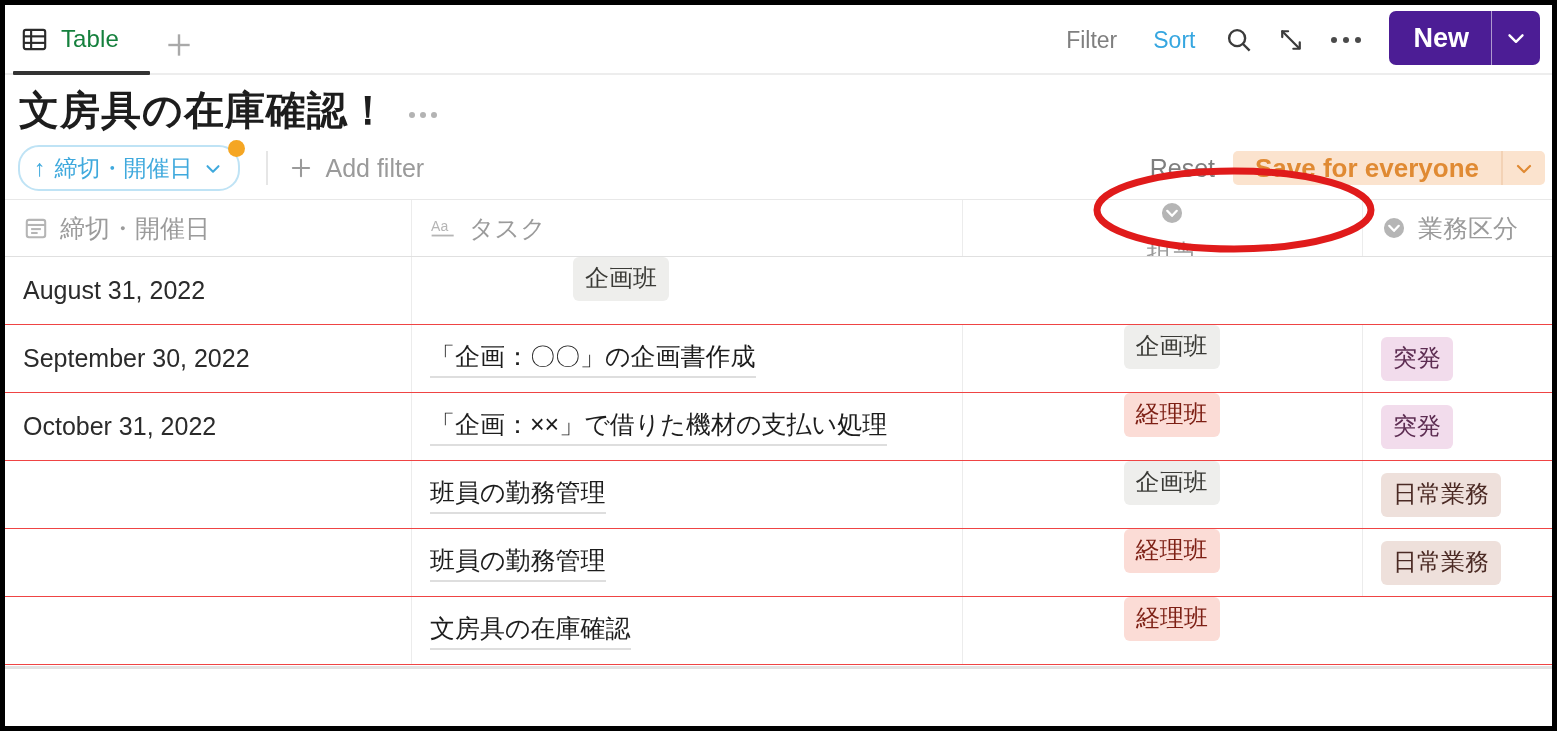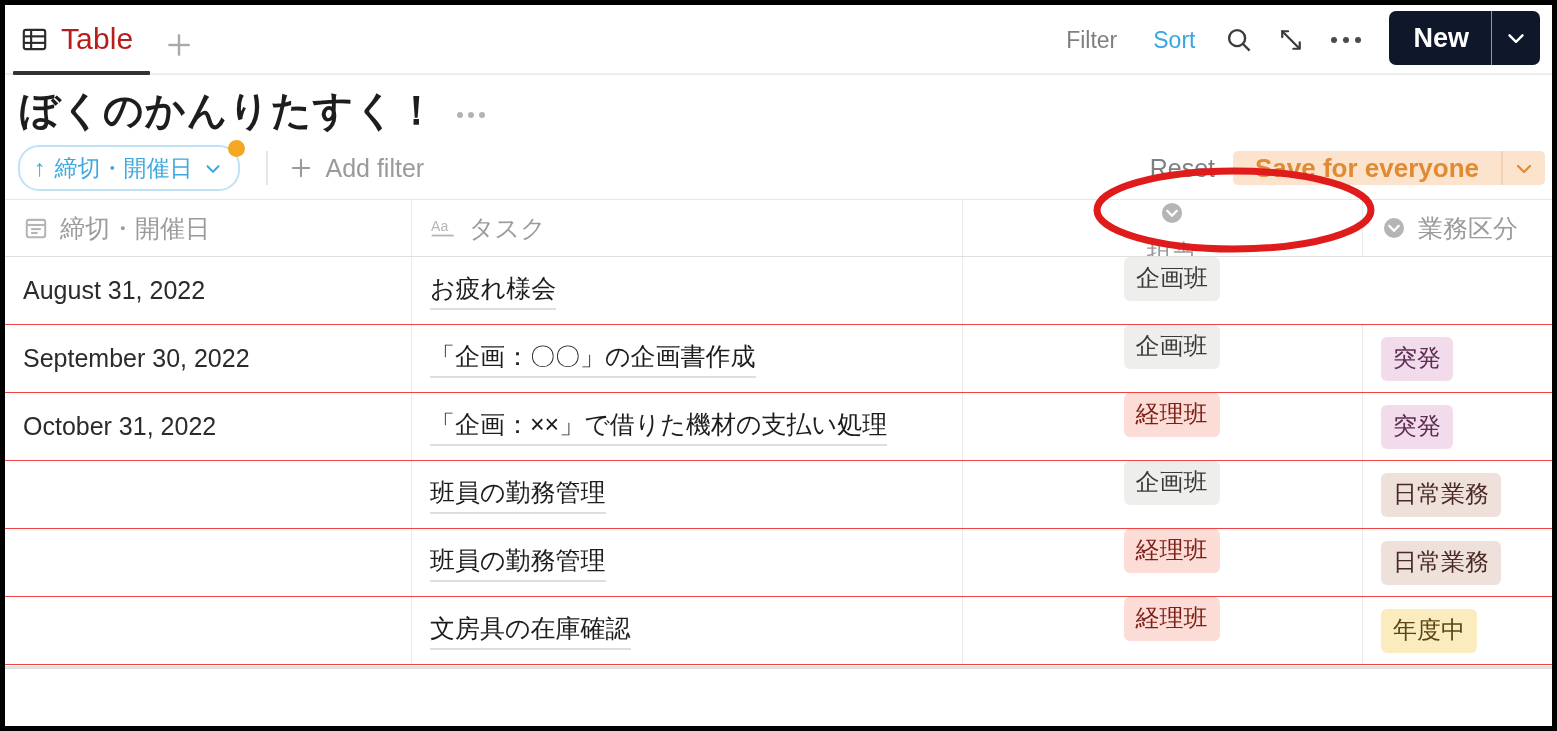--- a/index.html
+++ b/index.html
@@ -57,22 +57,22 @@
     position: absolute;
     left: 8px;
     bottom: 0;
     width: 137px;
     height: 4px;
     background: #333333;
     border-radius: 1px;
   }
   .tab-icon { width: 27px; height: 27px; display:block; }
   .tab-label {
-    font-size: 30px;
-    color: #b91c1c;
+    font-size: 24px;
+    color: #15803d;
     letter-spacing: .1px;
   }
   .add-tab {
     position: absolute;
     left: 158px;
     top: 24px;
     width: 32px;
     height: 32px;
     cursor: pointer;
   }
@@ -115,21 +115,21 @@
     width: 6px; height: 6px; border-radius: 50%;
     background: #4a4a4a; display:block;
   }
   .new-btn {
     display: flex;
     align-items: stretch;
     margin-left: 14px;
     height: 54px;
     border-radius: 7px;
     overflow: hidden;
-    background: #0f172a;
+    background: #4c1d95;
     cursor: pointer;
   }
   .new-btn .lbl {
     display: flex;
     align-items: center;
     padding: 0 22px 0 24px;
     color: #ffffff;
     font-size: 27px;
     font-weight: bold;
   }
@@ -391,21 +391,21 @@
         <span class="caret">
           <svg viewBox="0 0 24 24" width="26" height="26" fill="none" stroke="#ffffff" stroke-width="2.2" stroke-linecap="round" stroke-linejoin="round">
             <polyline points="6,9.5 12,15.5 18,9.5"></polyline>
           </svg>
         </span>
       </div>
     </div>
   </div>
 
   <div class="titlerow">
-    <div class="page-title">ぼくのかんりたすく！</div>
+    <div class="page-title">文房具の在庫確認！</div>
     <div class="title-dots">
       <i></i>
           <i></i>
           <i></i>
     </div>
   </div>
 
   <div class="filterbar">
     <div class="sort-chip">
       <span class="arrow">↑</span>
@@ -488,23 +488,20 @@
         </span>
         <span class="head-label">業務区分</span>
       </div>
     </div>
 
     <div id="rows-container">
           <div class="trow">
             <div class="tcell c1">
               <span class="date-text">August 31, 2022</span>
             </div>
-            <div class="tcell c2">
-              <span class="task-text">お疲れ様会</span>
-            </div>
             <div class="tcell c3">
               <span class="tag" style="background: rgb(238, 238, 236); color: rgb(58, 58, 54);">企画班</span>
             </div>
           </div>
           <div class="trow">
             <div class="tcell c1">
               <span class="date-text">September 30, 2022</span>
             </div>
             <div class="tcell c2">
               <span class="task-text">「企画：〇〇」の企画書作成</span>
@@ -561,23 +558,20 @@
           <div class="trow">
             <div class="tcell c1">
               <span class="date-text"></span>
             </div>
             <div class="tcell c2">
               <span class="task-text">文房具の在庫確認</span>
             </div>
             <div class="tcell c3">
               <span class="tag" style="background: rgb(251, 220, 214); color: rgb(125, 31, 20);">経理班</span>
             </div>
-            <div class="tcell c4">
-              <span class="tag" style="background: rgb(251, 236, 192); color: rgb(90, 70, 20);">年度中</span>
-            </div>
           </div>
         </div>
     <div class="bottom-rule"></div>
   </div>
 
   <svg class="annot" style="left:1083px; top:160px;" width="300" height="90" viewBox="0 0 300 90">
     <ellipse cx="146" cy="45" rx="137" ry="39" fill="none" stroke="#e01b1b" stroke-width="7"></ellipse>
   </svg>
 
 </div>

